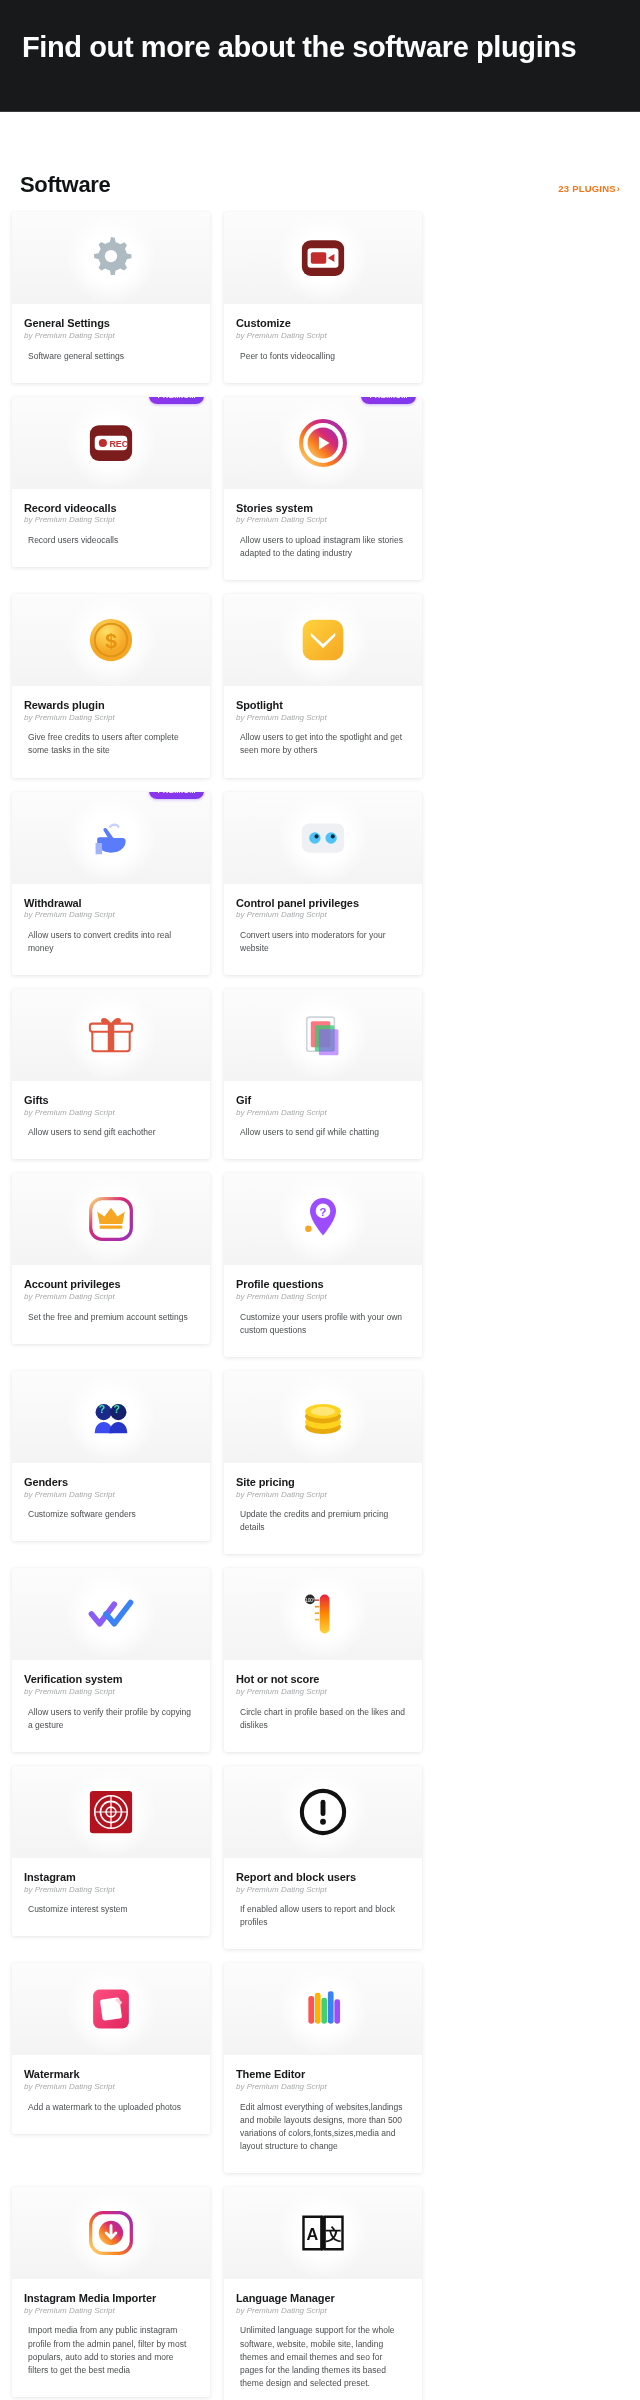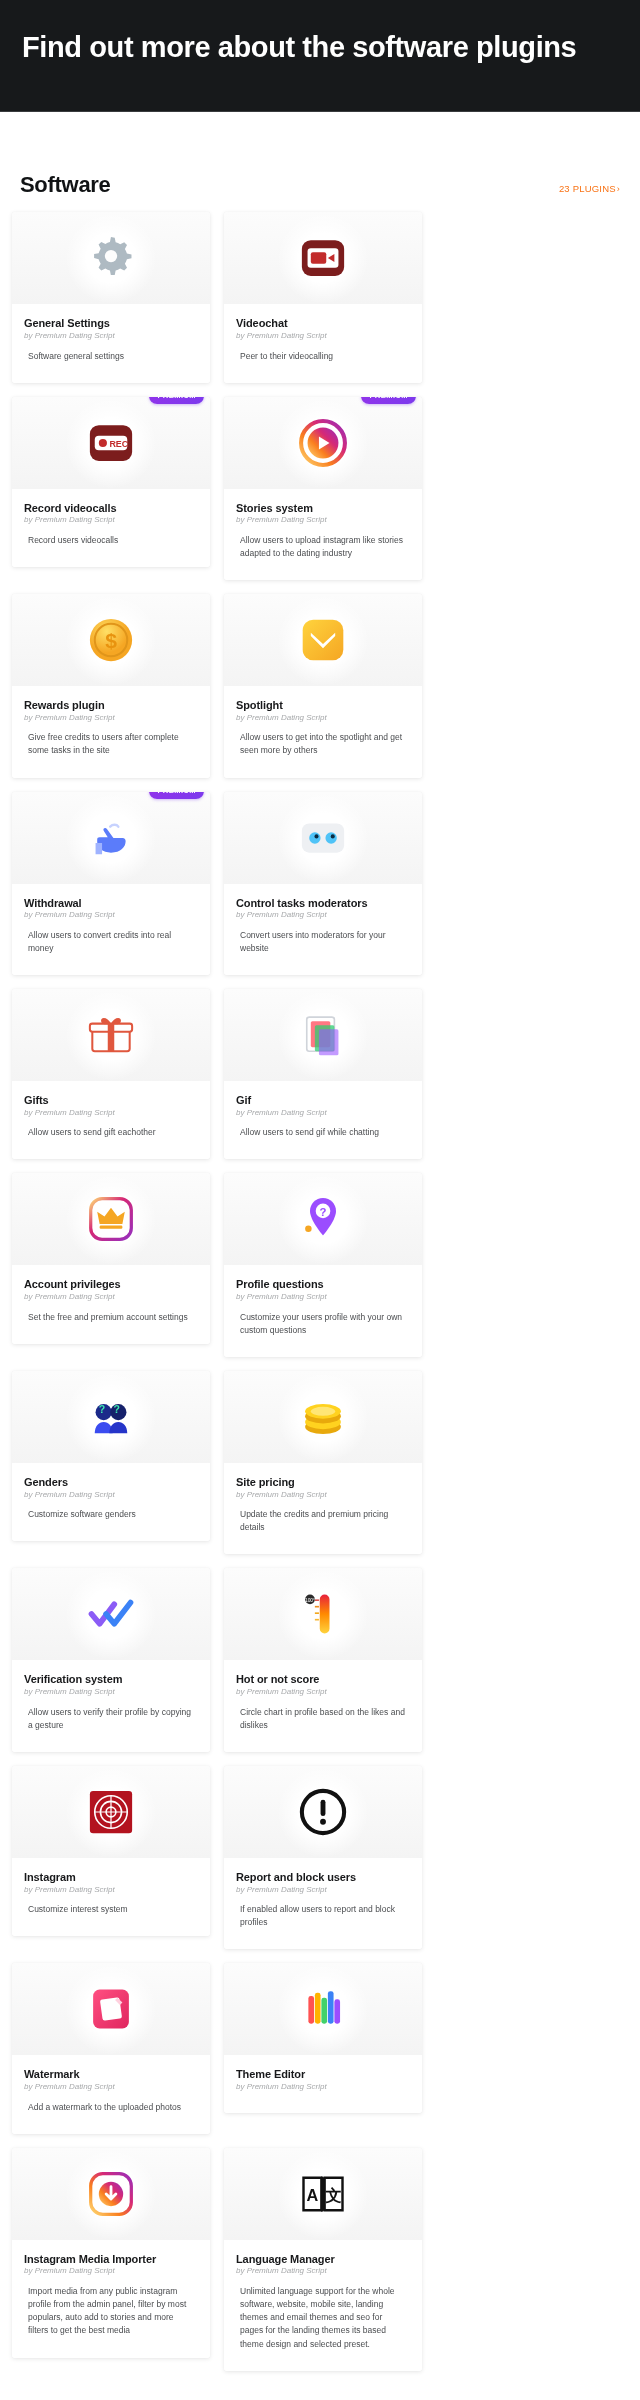--- a/index.html
+++ b/index.html
@@ -34,21 +34,21 @@
     gap: 6px;
   }
   .section-title {
     font-size: 22px;
     font-weight: 700;
     color: #111315;
     letter-spacing: -0.3px;
   }
   .section-link {
     font-size: 9.5px;
-    font-weight: 400;
+    font-weight: 700;
     color: #f97316;
     letter-spacing: 0.2px;
     text-decoration: none;
     white-space: nowrap;
   }
   .section-link .chev { font-size: 9px; margin-left: 1px; }
 
   
   .grid {
     display: flex;
@@ -172,23 +172,23 @@
         <div class="icon-wrap">
           <svg viewBox="0 0 64 64">
             <rect x="6" y="10" width="52" height="44" rx="11" fill="#7c1d1d"></rect>
             <rect x="13" y="20" width="38" height="24" rx="4" fill="#fff"></rect>
             <rect x="17" y="25" width="19" height="14" rx="2.5" fill="#c22c2c"></rect>
             <path d="M38 32l8-5v10z" fill="#c22c2c"></path>
           </svg>
         </div>
       </div>
       <div class="card-body">
-        <div class="card-title">Videochat</div>
-        <div class="card-author">by Premium Dating Script</div>
-        <div class="card-desc">Peer to their videocalling</div>
+        <div class="card-title">Customize</div>
+        <div class="card-author">by Premium Dating Script</div>
+        <div class="card-desc">Peer to fonts videocalling</div>
       </div>
     </div>
     <div class="card">
       <div class="card-media">
         <div class="badge">PREMIUM</div>
         <div class="icon-wrap">
           <svg viewBox="0 0 64 64">
             <rect x="6" y="10" width="52" height="44" rx="11" fill="#7c1d1d"></rect>
             <rect x="12" y="23" width="40" height="18" rx="5" fill="#fff"></rect>
             <circle cx="22" cy="32" r="5" fill="#c22c2c"></circle>
@@ -293,21 +293,21 @@
           <svg viewBox="0 0 64 64">
             <rect x="6" y="14" width="52" height="36" rx="9" fill="#eef0f3"></rect>
             <circle cx="22" cy="32" r="7" fill="#4fc3f7"></circle>
             <circle cx="42" cy="32" r="7" fill="#4fc3f7"></circle>
             <circle cx="24" cy="30" r="2.5" fill="#0b2b40"></circle>
             <circle cx="44" cy="30" r="2.5" fill="#0b2b40"></circle>
           </svg>
         </div>
       </div>
       <div class="card-body">
-        <div class="card-title">Control tasks moderators</div>
+        <div class="card-title">Control panel privileges</div>
         <div class="card-author">by Premium Dating Script</div>
         <div class="card-desc">Convert users into moderators for your website</div>
       </div>
     </div>
     <div class="card">
       <div class="card-media">
         <div class="icon-wrap">
           <svg viewBox="0 0 64 64">
             <rect x="9" y="26" width="46" height="26" rx="3" fill="#fff" stroke="#e0573e" stroke-width="2.5"></rect>
             <rect x="6" y="18" width="52" height="10" rx="3" fill="#fff" stroke="#e0573e" stroke-width="2.5"></rect>
@@ -522,20 +522,21 @@
             <rect x="22" y="12" width="7" height="38" rx="3" fill="#ffb300"></rect>
             <rect x="30" y="18" width="7" height="32" rx="3" fill="#42d16b"></rect>
             <rect x="38" y="10" width="7" height="40" rx="3" fill="#3b82f6"></rect>
             <rect x="46" y="20" width="7" height="30" rx="3" fill="#9b4dff"></rect>
           </svg>
         </div>
       </div>
       <div class="card-body">
         <div class="card-title">Theme Editor</div>
         <div class="card-author">by Premium Dating Script</div>
+        <div class="card-desc">Edit almost everything of websites,landings and mobile layouts designs, more than 500 variations of colors,fonts,sizes,media and layout structure to change</div>
       </div>
     </div>
     <div class="card">
       <div class="card-media">
         <div class="icon-wrap">
           <svg viewBox="0 0 64 64">
             <defs>
               <linearGradient id="ig2" x1="0" y1="1" x2="1" y2="0">
                 <stop offset="0" stop-color="#feda75"></stop>
                 <stop offset=".35" stop-color="#fa7e1e"></stop>

